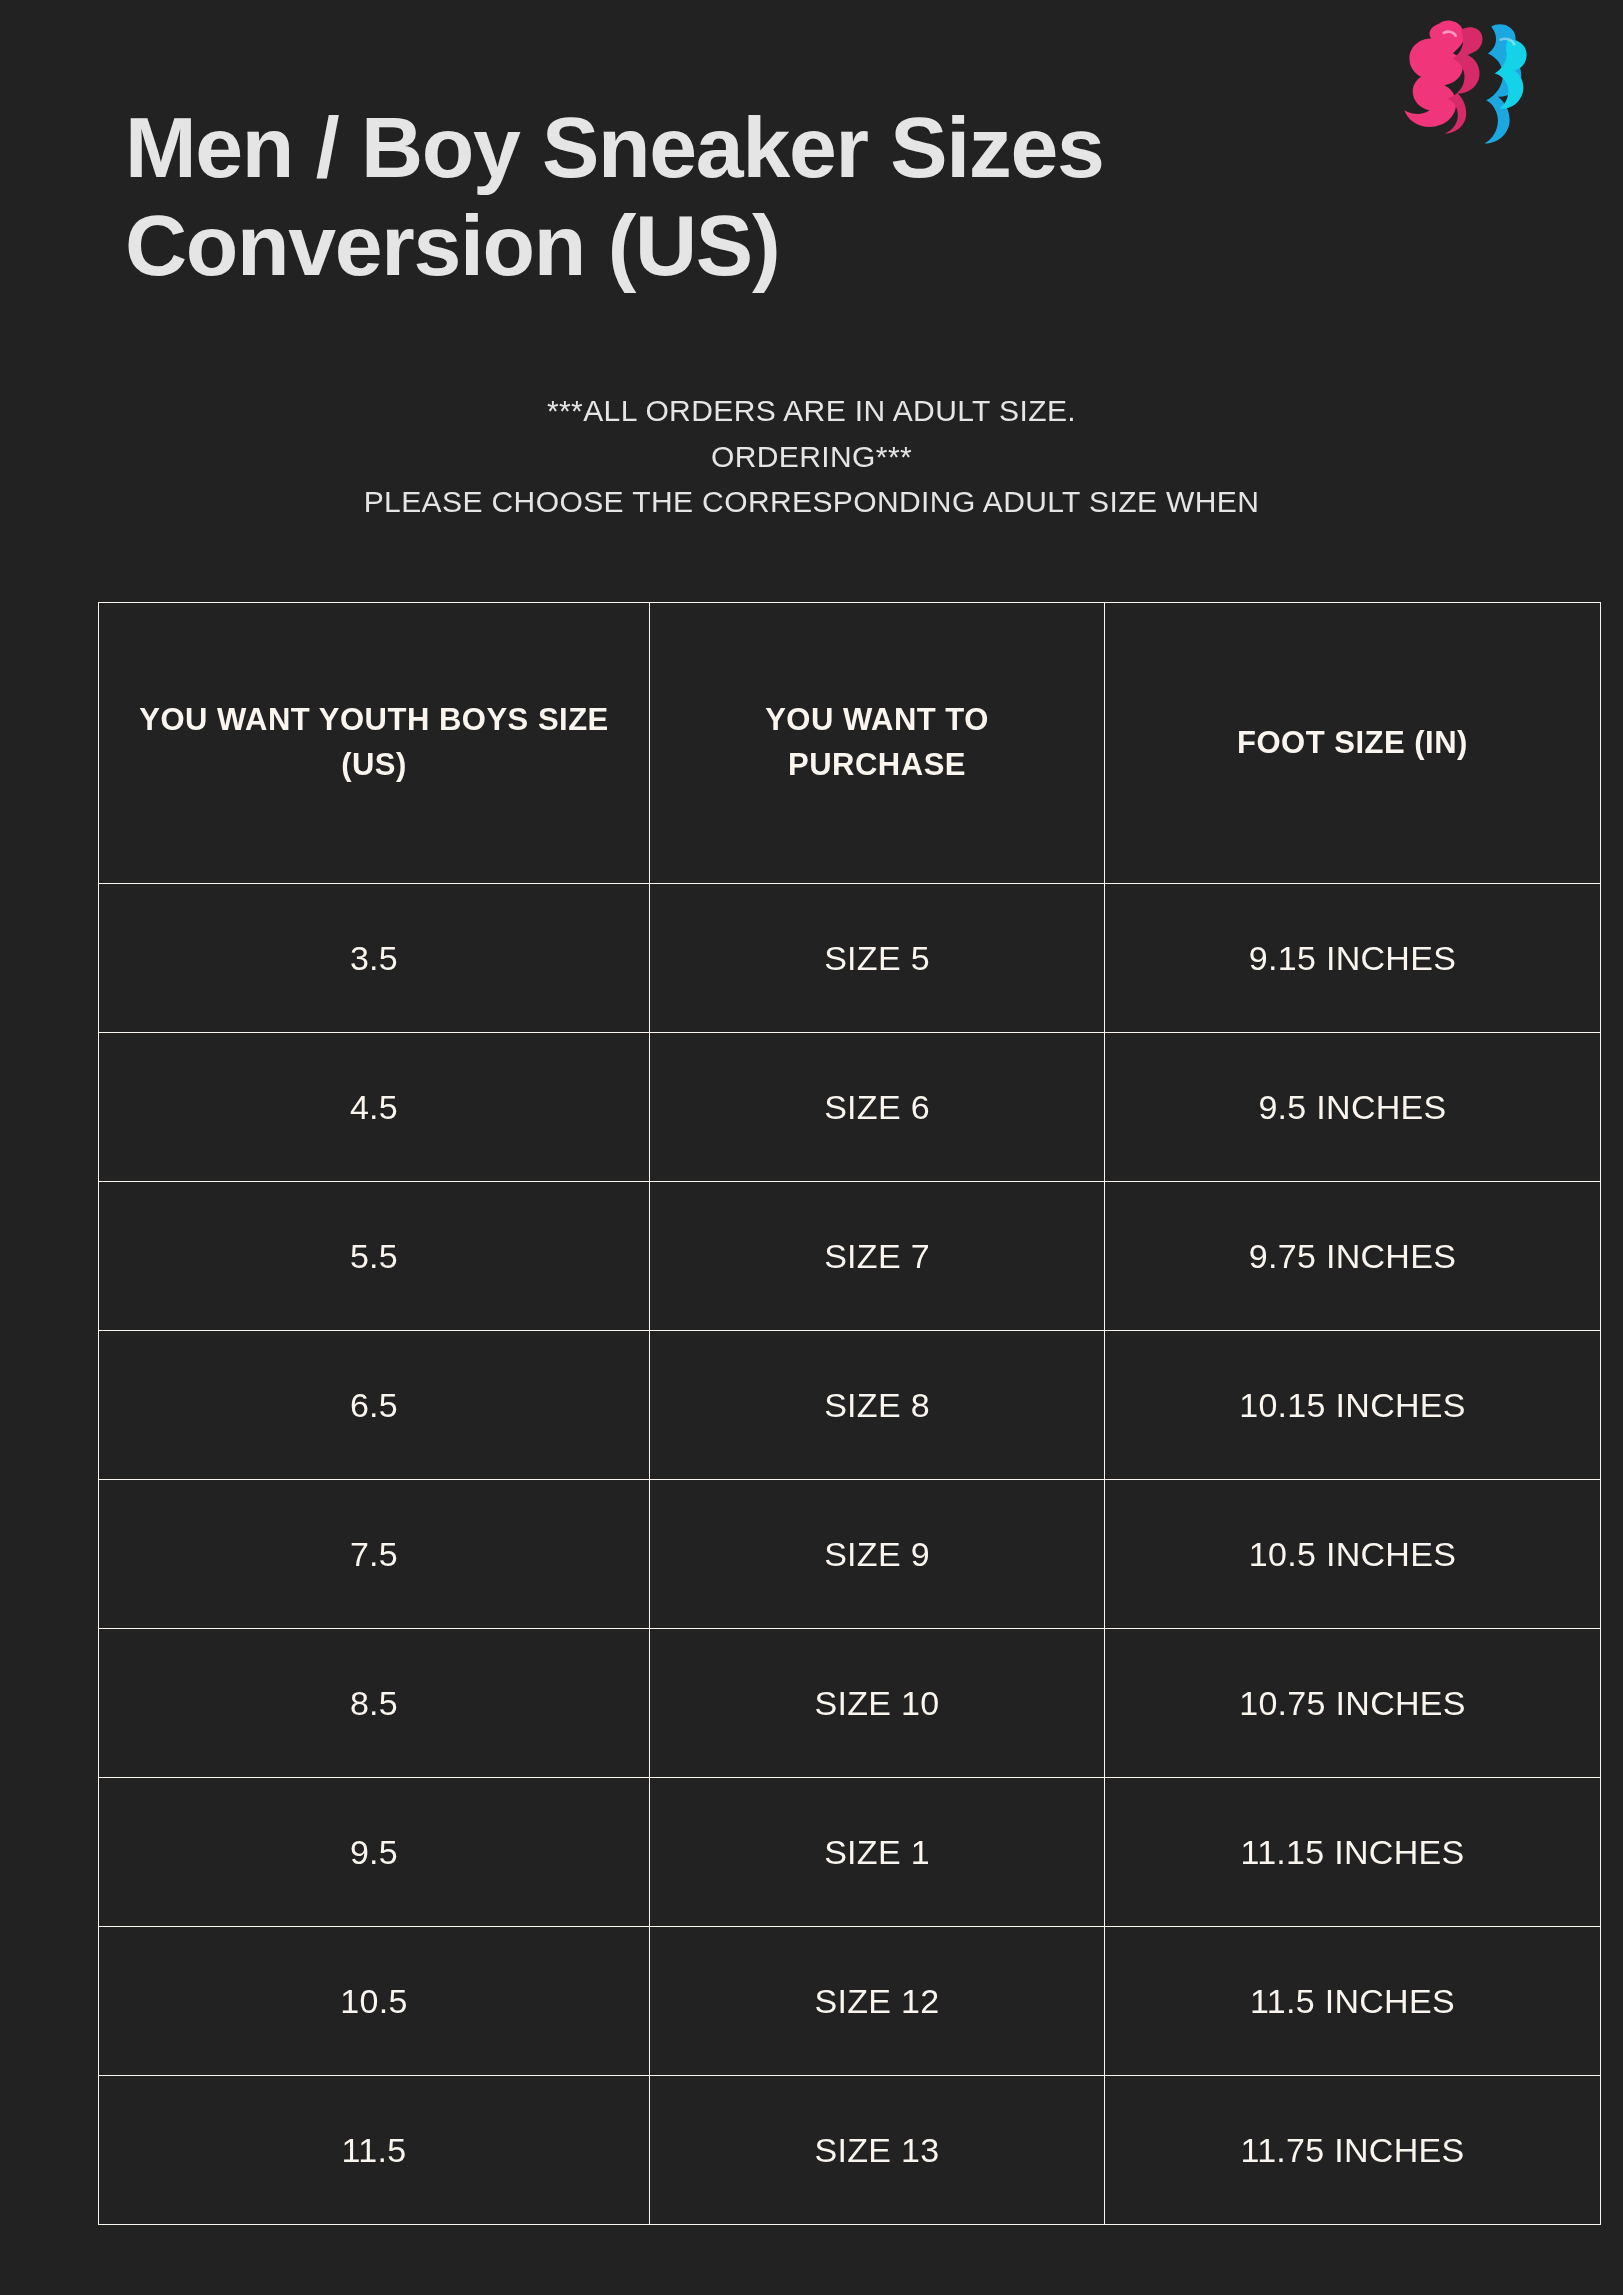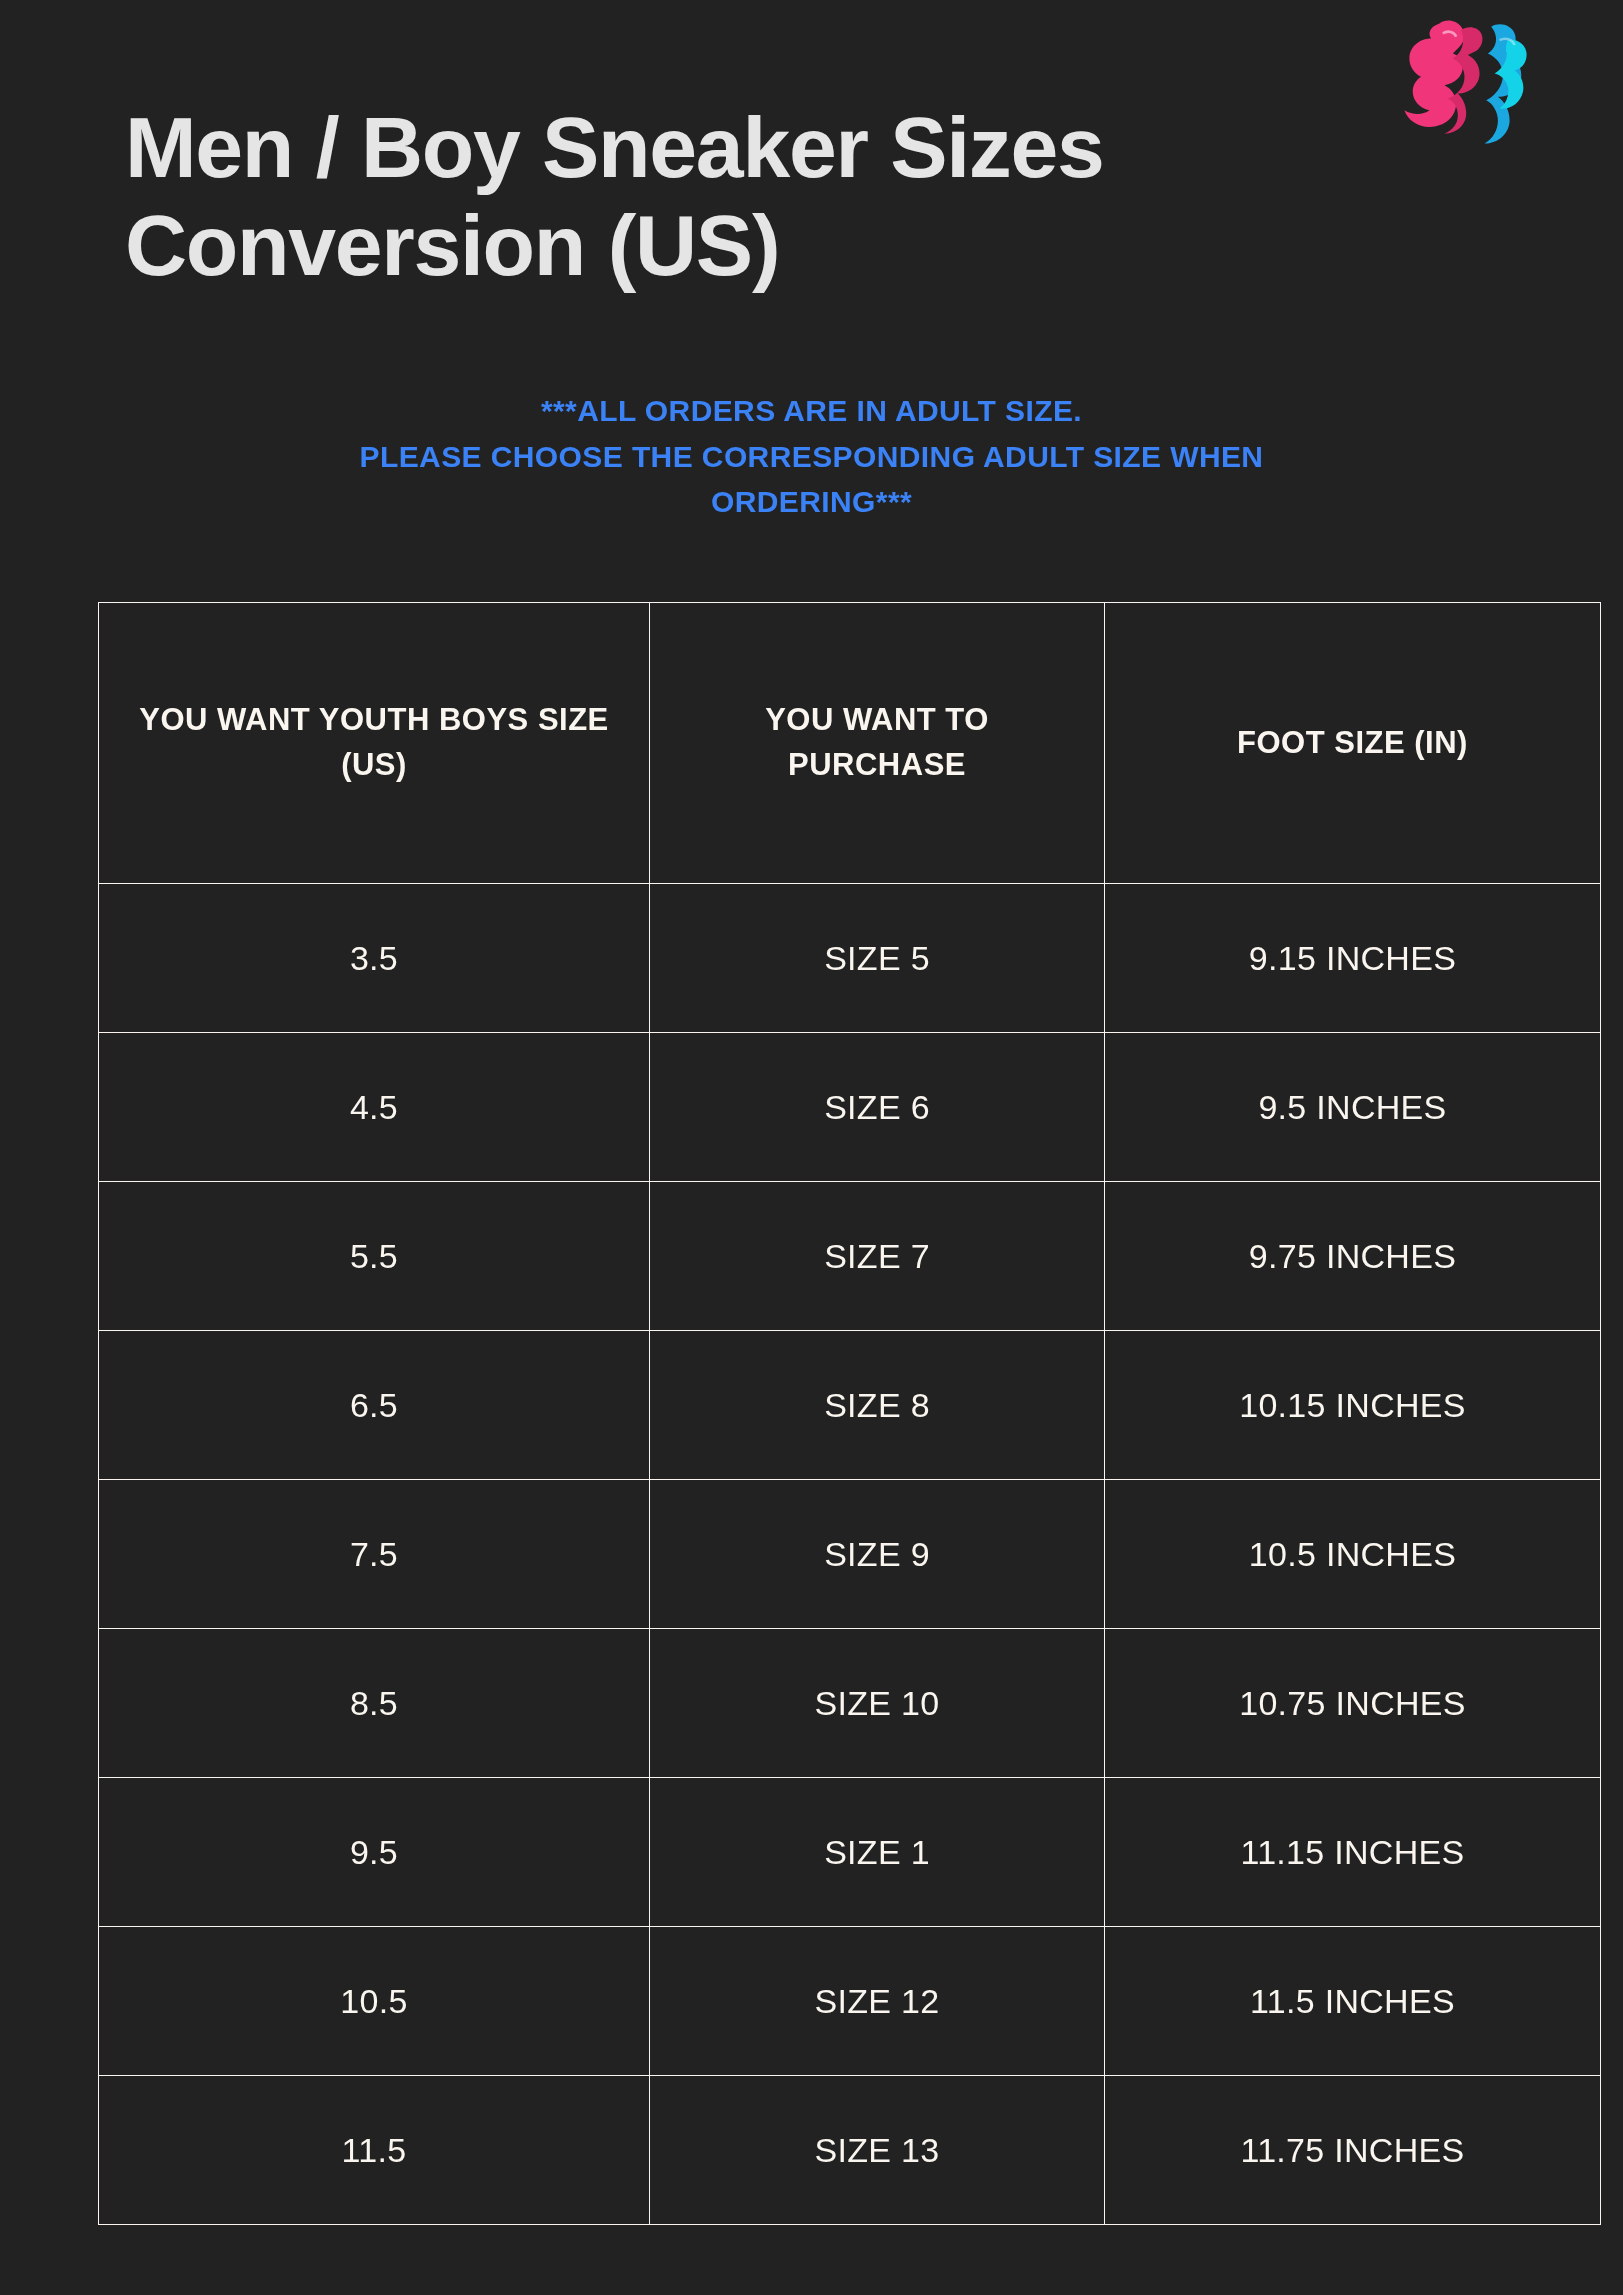--- a/index.html
+++ b/index.html
@@ -47,24 +47,24 @@
   }
 
   
   .subtitle {
     position: absolute;
     top: 388px;
     left: 100px;
     width: 1423px;
     text-align: center;
     font-size: 30px;
-    font-weight: bold;
+    font-weight: normal;
     line-height: 1.52;
     letter-spacing: 0.4px;
-    color: #3b82f6;
+    color: #e5e5e5;
   }
   .subtitle .line {
     display: block;
   }
 
   
   .table-wrap {
     position: absolute;
     top: 602px;
     left: 63px;
@@ -122,22 +122,22 @@
     </svg>
   </div>
 
   <div class="title">
     <span>Men / Boy Sneaker Sizes</span><br>
     <span>Conversion (US)</span>
   </div>
 
   <div class="subtitle">
     <span class="line">***ALL ORDERS ARE IN ADULT SIZE.</span>
+    <span class="line">ORDERING***</span>
     <span class="line">PLEASE CHOOSE THE CORRESPONDING ADULT SIZE WHEN</span>
-    <span class="line">ORDERING***</span>
   </div>
 
   <div class="table-wrap">
     <table class="size-table">
       <colgroup>
         <col class="c1">
           <col class="c2">
           <col class="c3">
       </colgroup>
       <thead>

